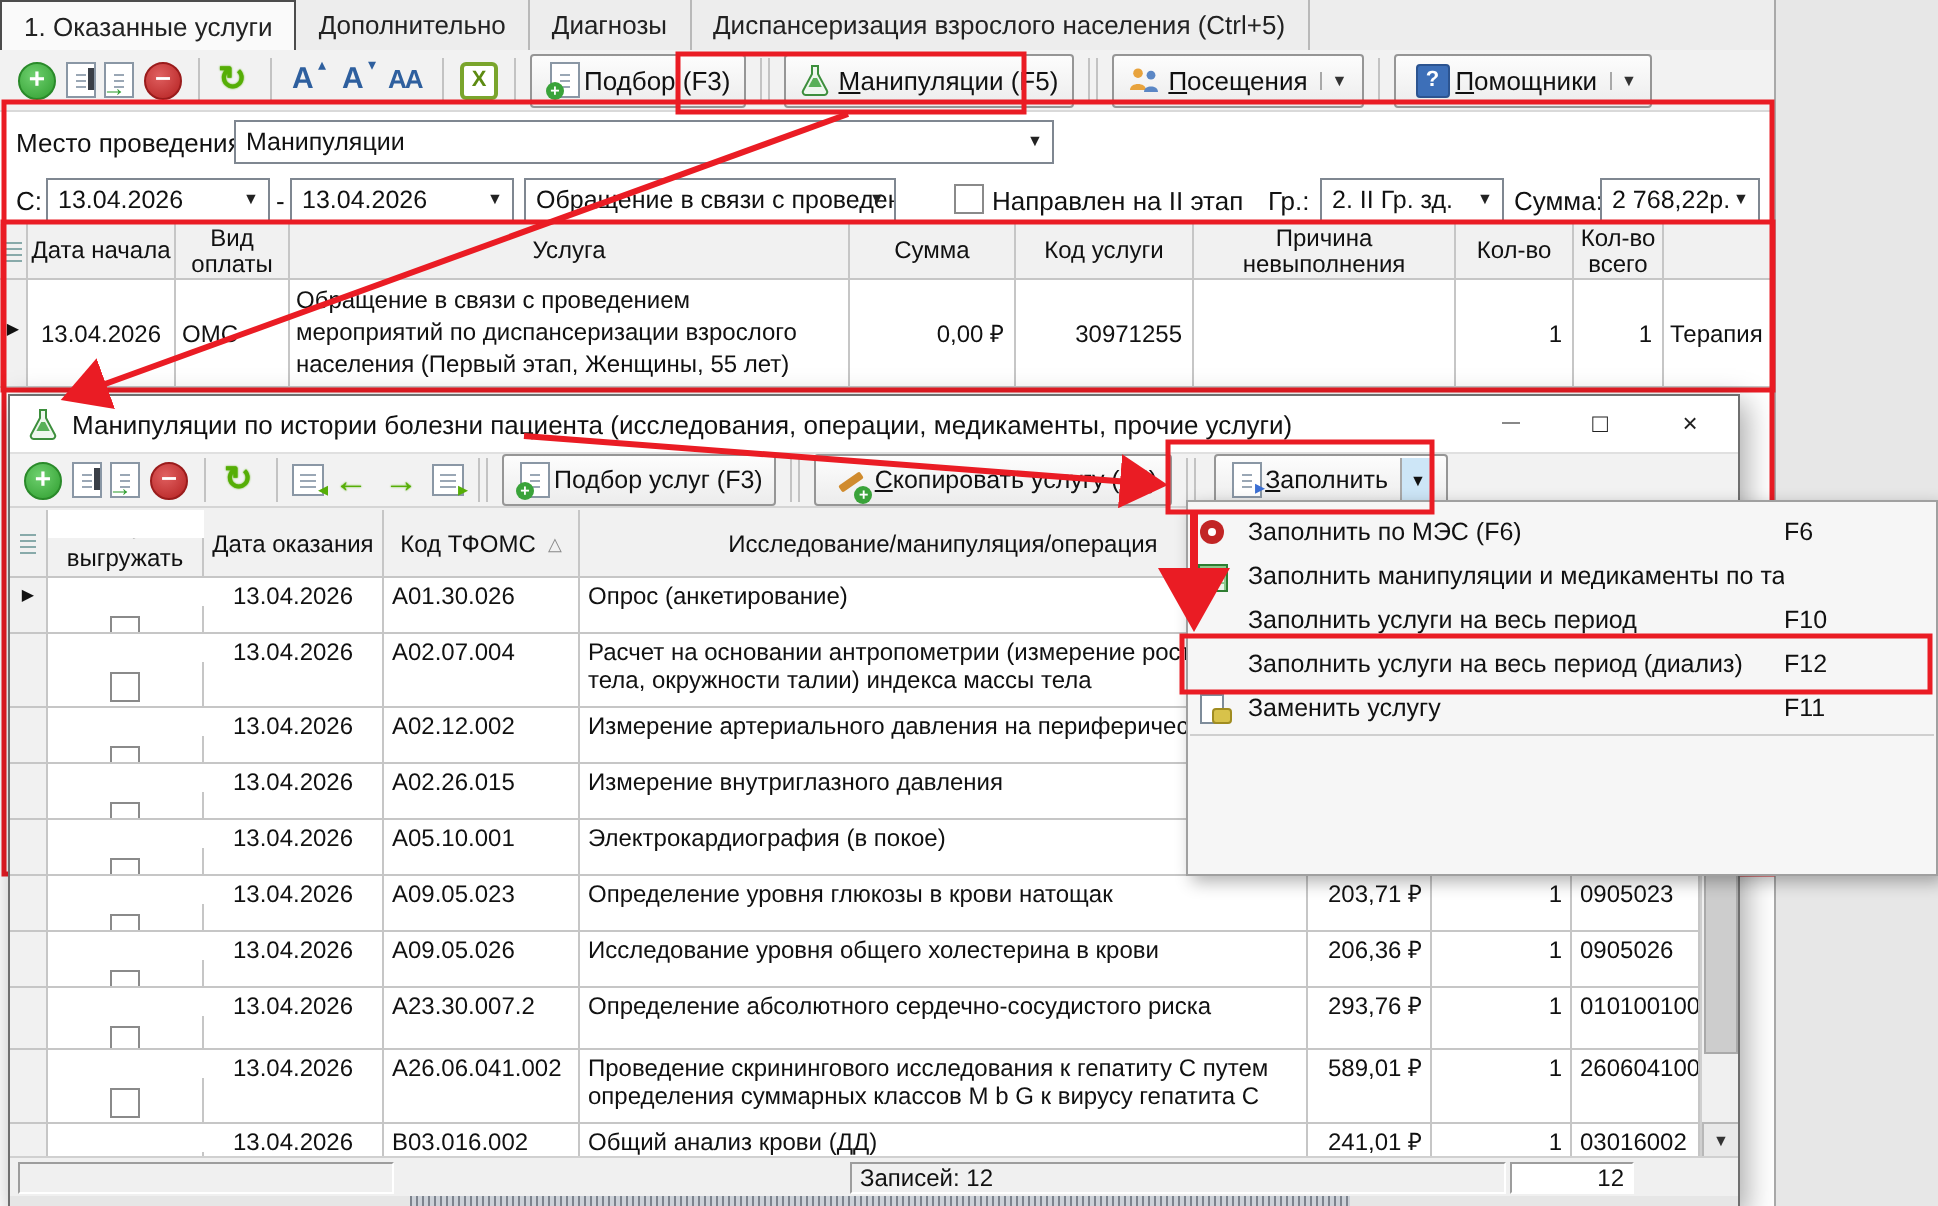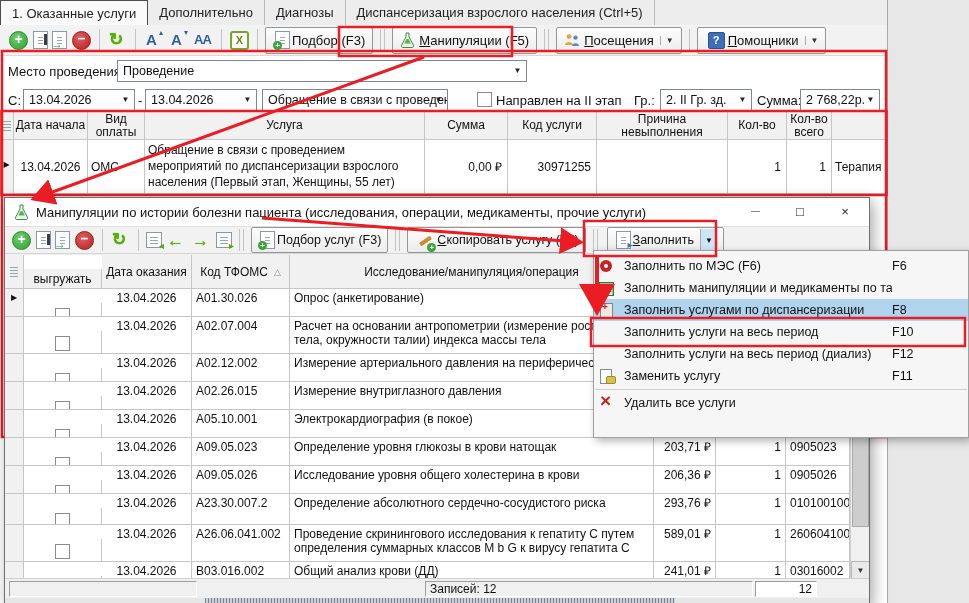--- a/index.html
+++ b/index.html
@@ -185,21 +185,21 @@
         <span class="i16 ic-book"></span>
         <span><u>П</u>омощники</span>
         <span class="arr-part">▼</span>
       </div>
     </div>
 
     <div class="abs content-bg"></div>
 
     <span class="abs lbl" style="left:8px;top:64px;">Место проведения:</span>
     <div class="combo" style="left:117px;top:60px;width:410px;">
-      <span>Проведение</span>
+      <span>Манипуляции</span>
       <span class="carr">▼</span>
     </div>
 
     <span class="abs lbl" style="left:8px;top:93px;">С:</span>
     <div class="combo" style="left:23px;top:89px;width:112px;">
       <span>13.04.2026</span>
       <span class="carr">▼</span>
     </div>
     <span class="abs lbl" style="left:138px;top:93px;">-</span>
     <div class="combo" style="left:145px;top:89px;width:112px;">
@@ -436,46 +436,36 @@
       <div class="menu-item">
         <span class="mi-ic mes-icon"></span>
         <span class="mi-lb">Заполнить по МЭС (F6)</span>
         <span class="mi-sc">F6</span>
       </div>
       <div class="menu-item">
         <span class="mi-ic table-icon"></span>
         <span class="mi-lb">Заполнить манипуляции и медикаменты по таблице МЭС</span>
         <span class="mi-sc"></span>
       </div>
-      <div class="menu-item hl">
-        <span class="mi-ic dispensary-icon"></span>
-        <span class="mi-lb">Заполнить услугами по диспансеризации</span>
-        <span class="mi-sc">F8</span>
-      </div>
       <div class="menu-item">
         <span class="mi-ic "></span>
         <span class="mi-lb">Заполнить услуги на весь период</span>
         <span class="mi-sc">F10</span>
       </div>
       <div class="menu-item">
         <span class="mi-ic "></span>
         <span class="mi-lb">Заполнить услуги на весь период (диализ)</span>
         <span class="mi-sc">F12</span>
       </div>
       <div class="menu-item">
         <span class="mi-ic replace-icon"></span>
         <span class="mi-lb">Заменить услугу</span>
         <span class="mi-sc">F11</span>
       </div>
       <div class="menu-sep"></div>
-      <div class="menu-item">
-        <span class="mi-ic delete-icon"></span>
-        <span class="mi-lb">Удалить все услуги</span>
-        <span class="mi-sc"></span>
-      </div>
     </div>
 
   <svg class="anno-over">
     <defs>
       <marker id="ah" markerWidth="9" markerHeight="9" refX="6" refY="4.5" orient="auto">
         <path d="M0,0 L8,4.5 L0,9 z" fill="#ea1c24"></path>
       </marker>
     </defs>
     <rect x="339" y="27" width="173" height="29" fill="none" stroke="#ea1c24" stroke-width="2.5"></rect>
     <rect x="584" y="221" width="132" height="35" fill="none" stroke="#ea1c24" stroke-width="2.5"></rect>

